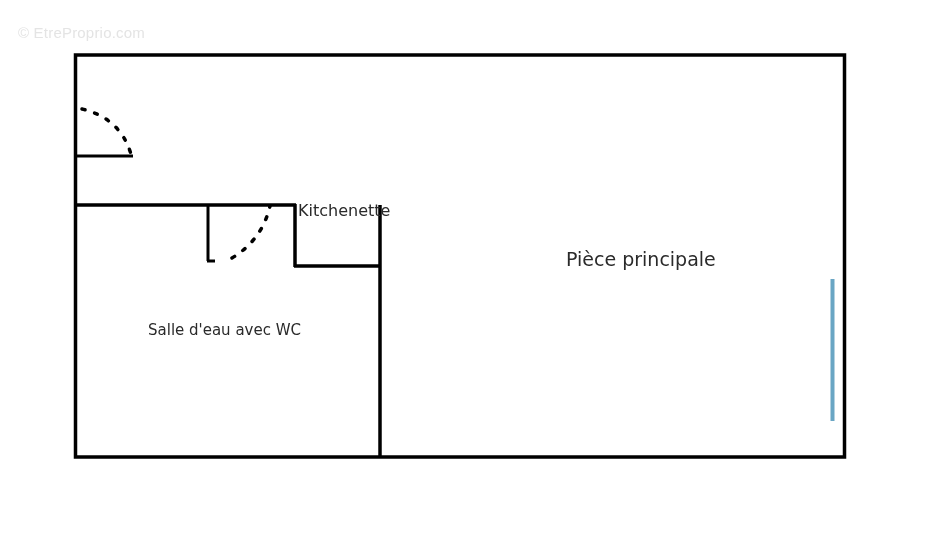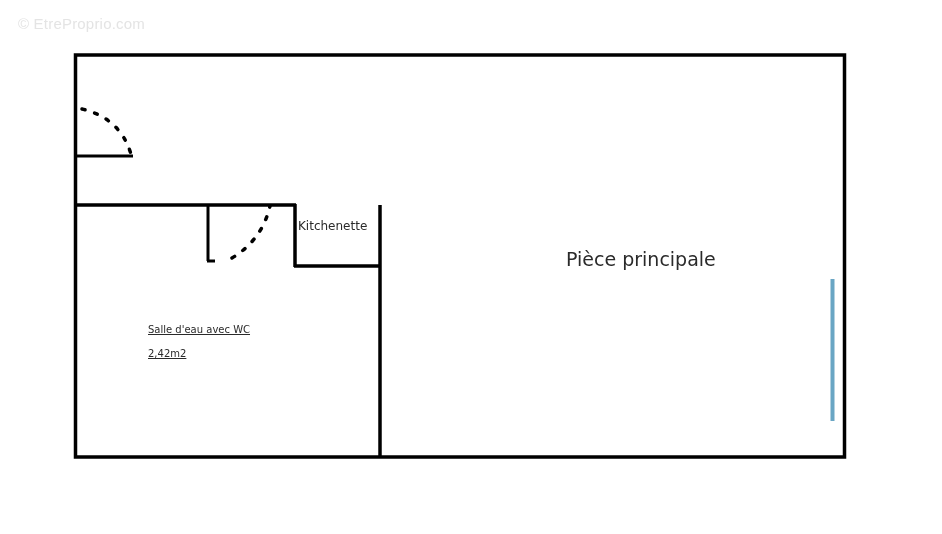--- a/index.html
+++ b/index.html
@@ -1,21 +1,21 @@
 <!DOCTYPE html>
 <html><head>
 <meta charset="utf-8">
 <style>
   html, body { margin: 0; padding: 0; background: #ffffff; }
   body { width: 942px; height: 534px; position: relative; overflow: hidden; font-family: "DejaVu Sans", "Liberation Sans", sans-serif; }
-  .watermark { position: absolute; left: 18px; top: 15px; font-size: 15px; color: #e4e4e4; letter-spacing: 0.2px; font-family: "Liberation Sans", sans-serif; }
+  .watermark { position: absolute; left: 18px; top: 24px; font-size: 15px; color: #e4e4e4; letter-spacing: 0.2px; font-family: "Liberation Sans", sans-serif; }
   svg.plan { position: absolute; left: 0; top: 0; }
   .label { position: absolute; color: #2a2a2a; white-space: nowrap; }
-  .lbl-kitchen { left: 298px; top: 219px; font-size: 12px; }
-  .lbl-bath { left: 148px; top: 318px; font-size: 10px; line-height: 24px; text-decoration: underline; }
+  .lbl-kitchen { left: 298px; top: 201px; font-size: 16px; }
+  .lbl-bath { left: 148px; top: 318px; font-size: 15px; line-height: 24px; }
   .lbl-main { left: 566px; top: 248px; font-size: 19px; }
 </style>
 </head>
 <body>
 
 <div class="watermark">© EtreProprio.com</div>
 
 <svg class="plan" width="942" height="534" viewBox="0 0 942 534">
 
   <rect x="75.5" y="55" width="769" height="402" fill="none" stroke="#000" stroke-width="3.5"></rect>
@@ -35,15 +35,14 @@
   <line x1="294" y1="266" x2="381" y2="266" stroke="#000" stroke-width="3.5"></line>
 
   <line x1="380" y1="205" x2="380" y2="457" stroke="#000" stroke-width="3.5"></line>
 
   <line x1="832.5" y1="279" x2="832.5" y2="421" stroke="#6aa6c4" stroke-width="4"></line>
 </svg>
 
 <div class="label lbl-kitchen">Kitchenette</div>
 <div class="label lbl-bath">
   <div>Salle d'eau avec WC</div>
-  <div>2,42m2</div>
 </div>
 <div class="label lbl-main">Pièce principale</div>
 
 </body></html>

